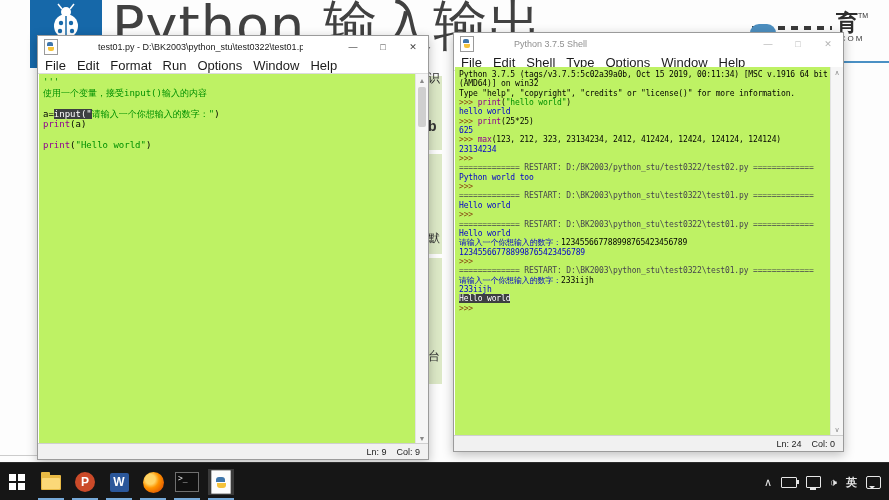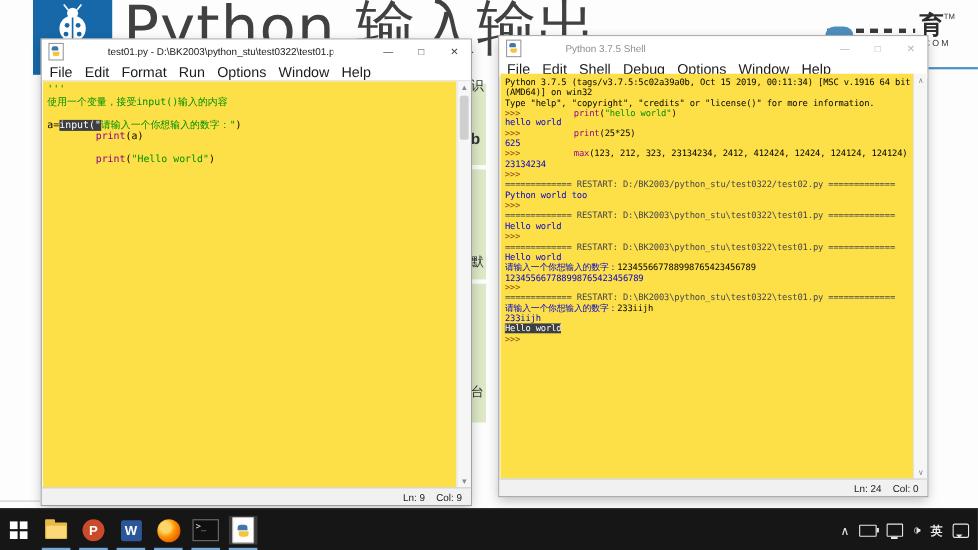--- a/index.html
+++ b/index.html
@@ -33,28 +33,28 @@
   .ticon .py-y{left:3px;top:7px;width:6px;height:4px;background:#f5c33c;border-radius:0 0 2px 2px;}
   .title-text{font-size:9px;color:#1a1a1a;white-space:nowrap;overflow:hidden;flex:1;}
   .win-buttons{display:flex;flex:0 0 auto;height:100%;}
   .win-btn{width:30px;height:100%;display:flex;align-items:center;justify-content:center;
            font-size:9px;color:#444;cursor:default;}
   .inactive .title-text{color:#8f8f8f;}
   .inactive .win-btn{color:#b4b4b4;}
   .menubar{height:16px;display:flex;align-items:center;gap:11px;padding-left:7px;
            border-bottom:1px solid #dcdcdc;background:#fff;}
   .menubar span{font-size:13px;color:#1c1c1c;}
-  .textarea{position:absolute;left:1px;right:13px;overflow:hidden;background:#fde047;
+  .textarea{position:absolute;left:1px;right:13px;overflow:hidden;background:#bef264;
             font-family:"DejaVu Sans Mono","Liberation Mono",monospace;padding:3px 0 0 4px;}
   .ln{white-space:pre;}
   .ed .ln{font-size:9px;line-height:10.5px;}
   .sh .ln{font-size:8px;line-height:9.35px;letter-spacing:-0.15px;}
   .seg.plain{color:#000;}
   .seg.str{color:#009000;}
-  .seg.builtin{color:#900090;margin-left:44px;}
+  .seg.builtin{color:#900090;}
   .seg.prompt{color:#8a4a12;}
   .seg.out{color:#0000cd;}
   .seg.restart{color:#45454e;text-align:center;}
   .seg.sel{background:#3d3f41;color:#fff;}
   .scrollbar{position:absolute;top:0;right:0;width:12px;background:#f6f6f6;border-left:1px solid #e3e3e3;}
   .sb-arrow{position:absolute;left:0;width:12px;height:12px;color:#8a8a8a;font-size:7px;
             display:flex;align-items:center;justify-content:center;}
   .sb-thumb{position:absolute;left:2px;width:8px;background:#cfcfcf;border-radius:2px;}
   .statusbar{position:absolute;left:0;right:0;bottom:0;height:15px;background:#f1f1f1;
              border-top:1px solid #cfcfcf;display:flex;align-items:center;justify-content:flex-end;
@@ -184,21 +184,21 @@
     <span class="win-buttons">
       <span class="win-btn">—</span>
       <span class="win-btn">□</span>
       <span class="win-btn">✕</span>
     </span>
   </div>
   <div class="menubar">
       <span class="menu-item">File</span>
       <span class="menu-item">Edit</span>
       <span class="menu-item">Shell</span>
-      <span class="menu-item">Debug</span>
+      <span class="menu-item">Type</span>
       <span class="menu-item">Options</span>
       <span class="menu-item">Window</span>
       <span class="menu-item">Help</span>
     </div>
   <div class="textarea" style="top:34px;bottom:15px;">
       <div class="ln"><span class="seg plain">Python 3.7.5 (tags/v3.7.5:5c02a39a0b, Oct 15 2019, 00:11:34) [MSC v.1916 64 bit</span></div>
       <div class="ln"><span class="seg plain">(AMD64)] on win32</span></div>
       <div class="ln"><span class="seg plain">Type "help", "copyright", "credits" or "license()" for more information.</span></div>
       <div class="ln"><span class="seg prompt">&gt;&gt;&gt; </span><span class="seg builtin">print</span><span class="seg plain">(</span><span class="seg str">"hello world"</span><span class="seg plain">)</span></div>
       <div class="ln"><span class="seg out">hello world</span></div>

